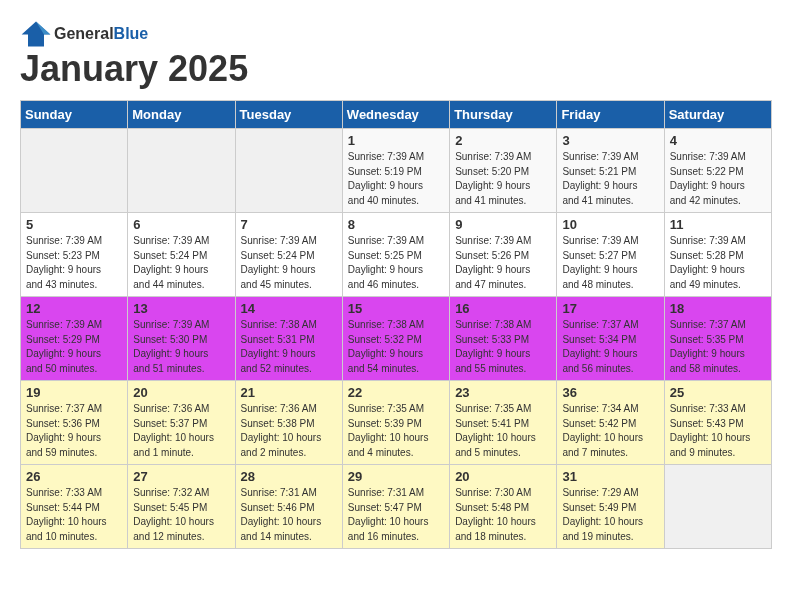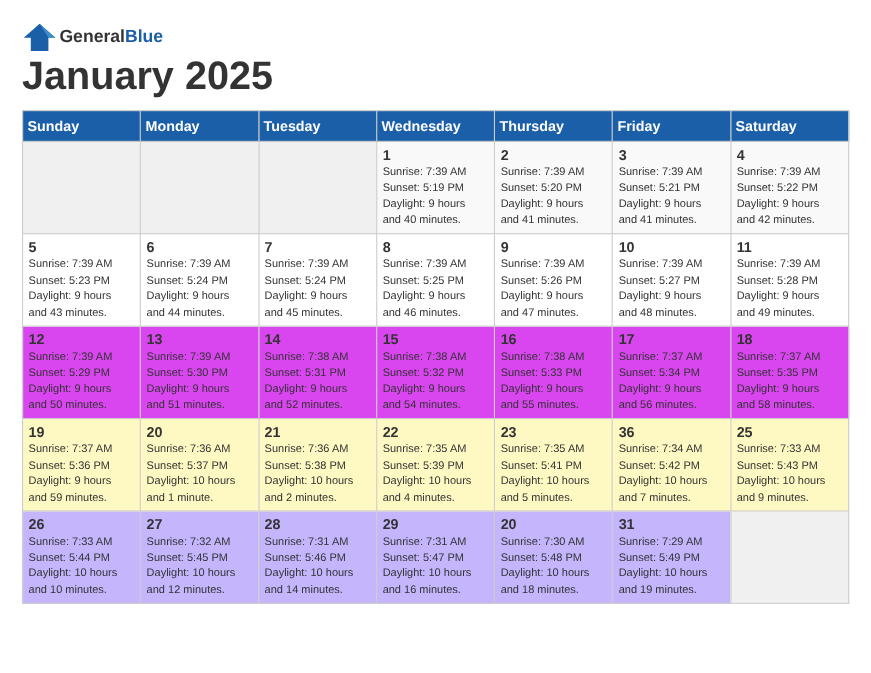--- a/index.html
+++ b/index.html
@@ -79,21 +79,21 @@
       color: #333;
       line-height: 1.45;
     }
     .empty-cell {
       background: #f0f0f0 !important;
     }
     .calendar tbody tr:nth-child(1) td { background: #f9f9f9; }
     .calendar tbody tr:nth-child(2) td { background: #fff; }
     .calendar tbody tr:nth-child(3) td { background: #d946ef; }
     .calendar tbody tr:nth-child(4) td { background: #fef9c3; }
-    .calendar tbody tr:nth-child(5) td { background: #c4b5fd; }
+    .calendar tbody tr:nth-child(5) td { background: #fef9c3; }
     .calendar tbody tr:nth-child(6) td { background: #fff; }
   </style>
 </head>
 <body>
 
 <div class="header-area">
   <div class="logo">
     <svg class="logo-icon" viewBox="0 0 40 35" xmlns="http://www.w3.org/2000/svg">
       <polygon points="20,2 38,18 30,18 30,33 10,33 10,18 2,18" fill="#1a5fa8"></polygon>
       <polygon points="20,2 38,18 30,18" fill="#4a9fd4" opacity="0.7"></polygon>

